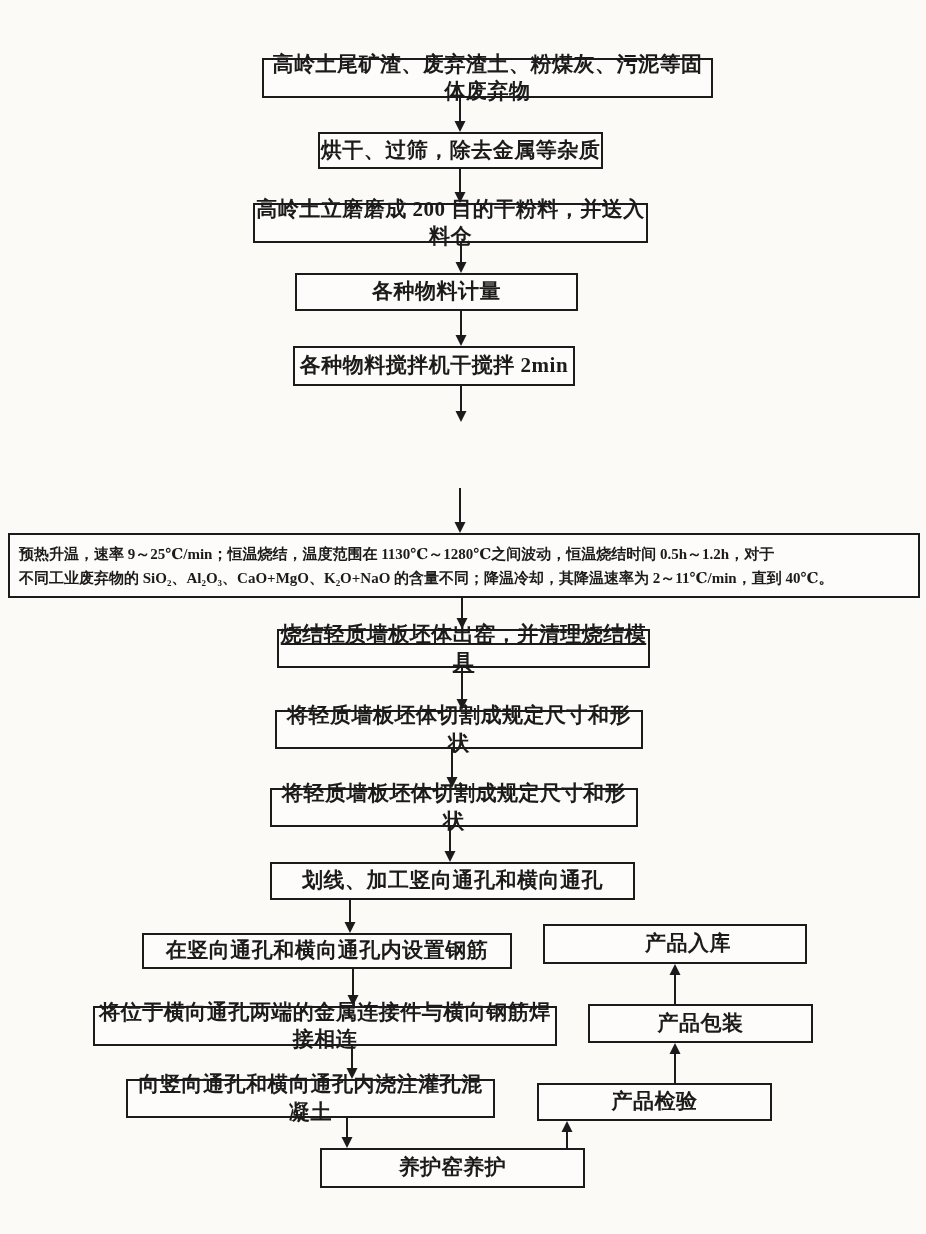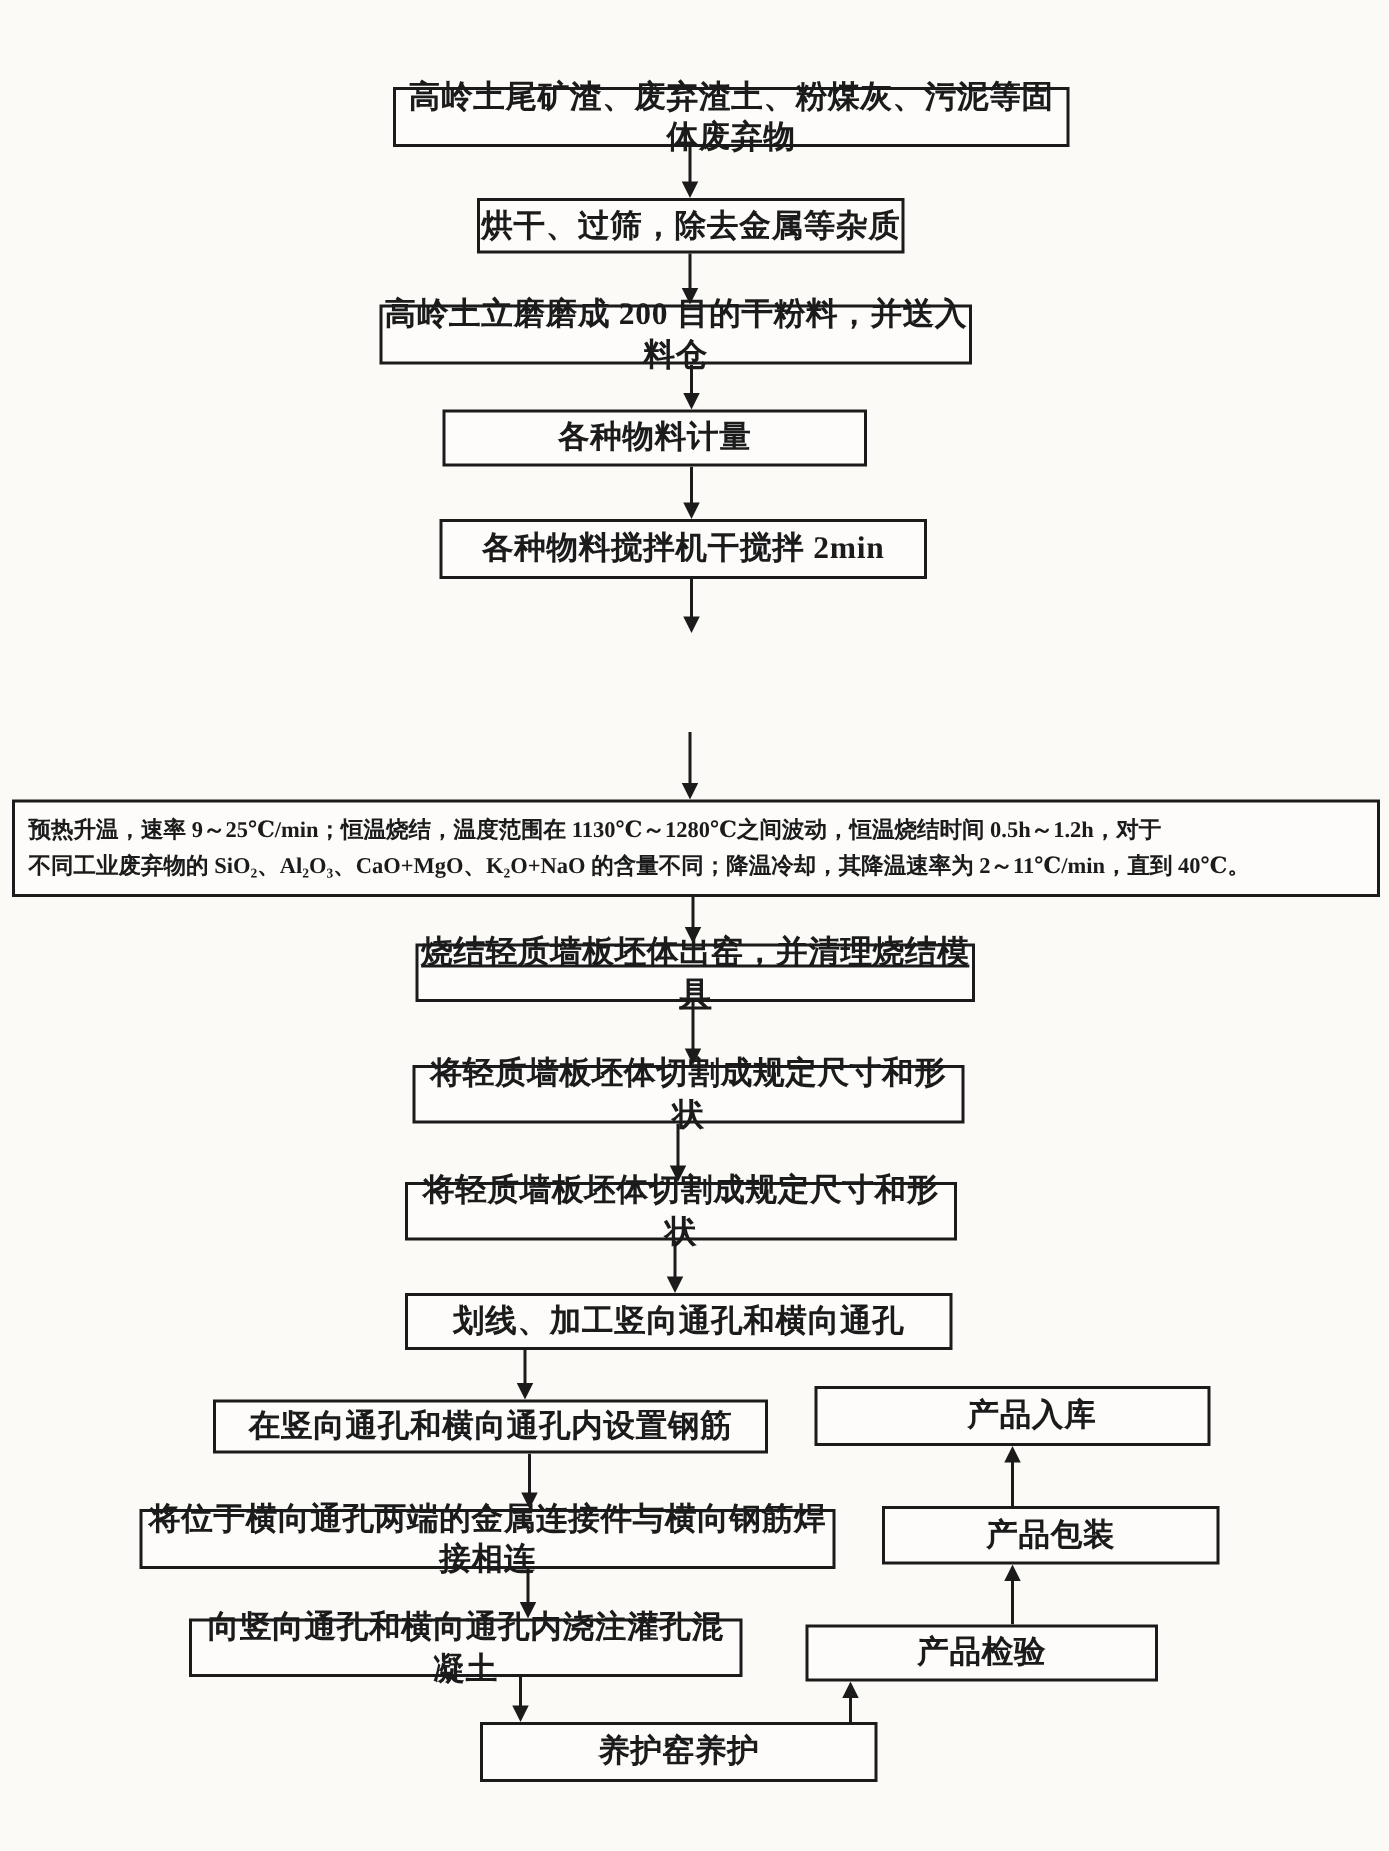--- a/index.html
+++ b/index.html
@@ -121,21 +121,21 @@
     </svg>
 
   <div class="node" style="left:262px;top:58px;width:451px;height:40px;">高岭土尾矿渣、废弃渣土、粉煤灰、污泥等固体废弃物</div>
 
   <div class="node" style="left:318px;top:132px;width:285px;height:37px;">烘干、过筛，除去金属等杂质</div>
 
   <div class="node" style="left:253px;top:203px;width:395px;height:40px;">高岭土立磨磨成 200 目的干粉料，并送入料仓</div>
 
   <div class="node" style="left:295px;top:273px;width:283px;height:38px;">各种物料计量</div>
 
-  <div class="node" style="left:293px;top:346px;width:325px;height:40px;">各种物料搅拌机干搅拌 2min</div>
+  <div class="node" style="left:293px;top:346px;width:282px;height:40px;">各种物料搅拌机干搅拌 2min</div>
 
 
   <div class="node wide" style="left:8px;top:533px;width:912px;height:65px;">
     <span class="line">预热升温，速率 9～25℃/min；恒温烧结，温度范围在 1130℃～1280℃之间波动，恒温烧结时间 0.5h～1.2h，对于</span>
     <span class="line">不同工业废弃物的 SiO₂、Al₂O₃、CaO+MgO、K₂O+NaO 的含量不同；降温冷却，其降温速率为 2～11℃/min，直到 40℃。</span>
   </div>
 
   <div class="node" style="left:277px;top:629px;width:373px;height:39px;text-decoration:underline;">烧结轻质墙板坯体出窑，并清理烧结模具</div>
 
   <div class="node" style="left:275px;top:710px;width:368px;height:39px;">将轻质墙板坯体切割成规定尺寸和形状</div>

